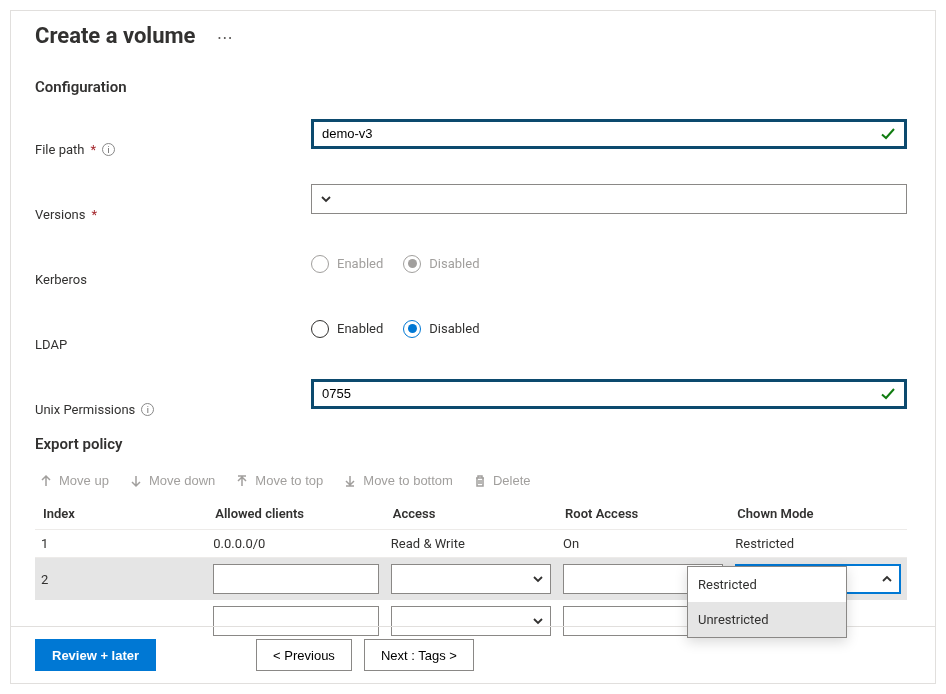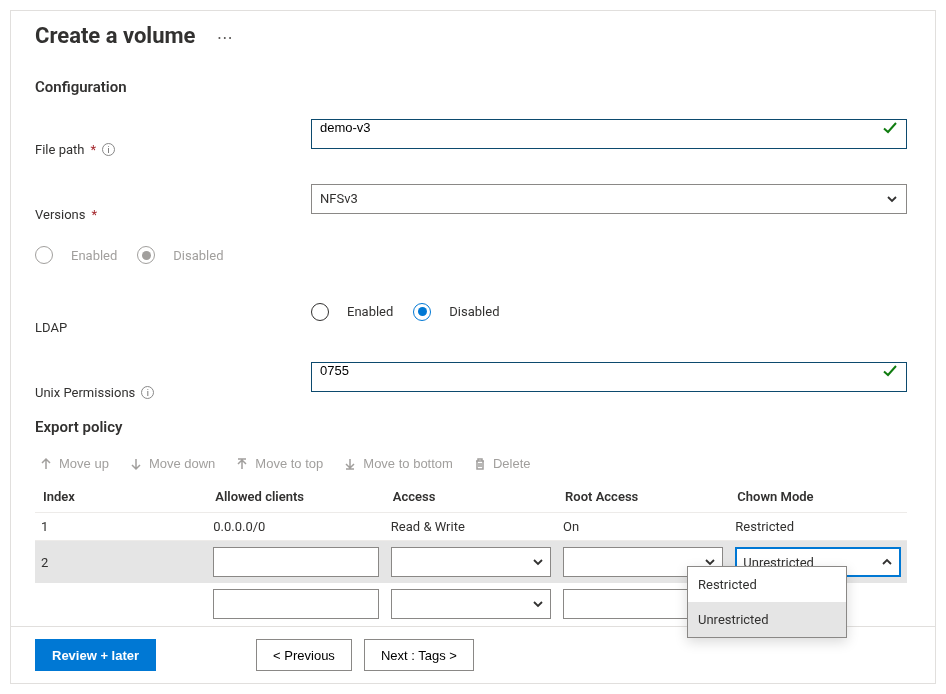--- a/index.html
+++ b/index.html
@@ -43,39 +43,39 @@
     margin-top: 32px;
   }
   .req { color: #a4262c; margin-left: 2px; }
   .info-icon {
     width: 13px; height: 13px; display: inline-flex; align-items: center; justify-content: center;
     border: 1px solid #888; border-radius: 50%; font-size: 9px; color: #666; cursor: default;
     margin-left: 2px;
   }
   .form-control { flex: 1; min-width: 0; }
   .text-input-wrap {
-    display: flex; align-items: flex-start;
-    border: 1px solid #0c4a6e;
+    display: flex; align-items: center;
+    border: 3px solid #0c4a6e;
     height: 30px; padding: 0 8px;
     background: #fff;
   }
   .text-input-wrap input {
     flex: 1; border: none; outline: none; font-size: 13px; background: transparent;
   }
   .check-svg { width: 16px; height: 16px; fill: none; stroke: #107c10; stroke-width: 2; }
   .select-wrap {
     position: relative;
     border: 1px solid #8a8886;
     height: 30px; display: flex; align-items: center; padding: 0 8px; cursor: pointer;
     background: #fff;
   }
   .select-wrap .sel-text { flex: 1; }
   .chevron-svg { width: 12px; height: 12px; stroke: #323130; stroke-width: 1.8; fill: none; }
   .radio-group { display: flex; gap: 20px; align-items: center; }
-  .radio-item { display: flex; align-items: center; gap: 18px; cursor: pointer; }
+  .radio-item { display: flex; align-items: center; gap: 8px; cursor: pointer; }
   .radio-item.disabled { cursor: default; }
   .radio-circle {
     width: 18px; height: 18px; border: 1.5px solid #323130; border-radius: 50%;
     display: flex; align-items: center; justify-content: center;
   }
   .radio-item.disabled .radio-circle { border-color: #a19f9d; }
   .radio-item.disabled span { color: #a19f9d; }
   .radio-circle.checked { border-color: #0078d4; }
   .radio-dot { width: 9px; height: 9px; border-radius: 50%; background: #0078d4; }
   .radio-item.disabled .radio-circle.checked { border-color: #a19f9d; }
@@ -164,29 +164,29 @@
     </div>
   </div>
 
   <div class="form-row">
     <div class="form-label">
       <span>Versions</span>
       <span class="req">*</span>
     </div>
     <div class="form-control">
       <div class="select-wrap">
-        <span class="sel-text">NFSv3</span>
         <svg class="chevron-svg" viewBox="0 0 12 12">
             <path d="M2 4 L6 8 L10 4"></path>
           </svg>
       </div>
     </div>
   </div>
 
   <div class="form-row">
+    <div class="form-label">Kerberos</div>
     <div class="form-control">
       <div class="radio-group">
         <div class="radio-item disabled">
           <span class="radio-circle"></span>
           <span>Enabled</span>
         </div>
         <div class="radio-item disabled">
           <span class="radio-circle checked">
               <span class="radio-dot"></span>
             </span>

